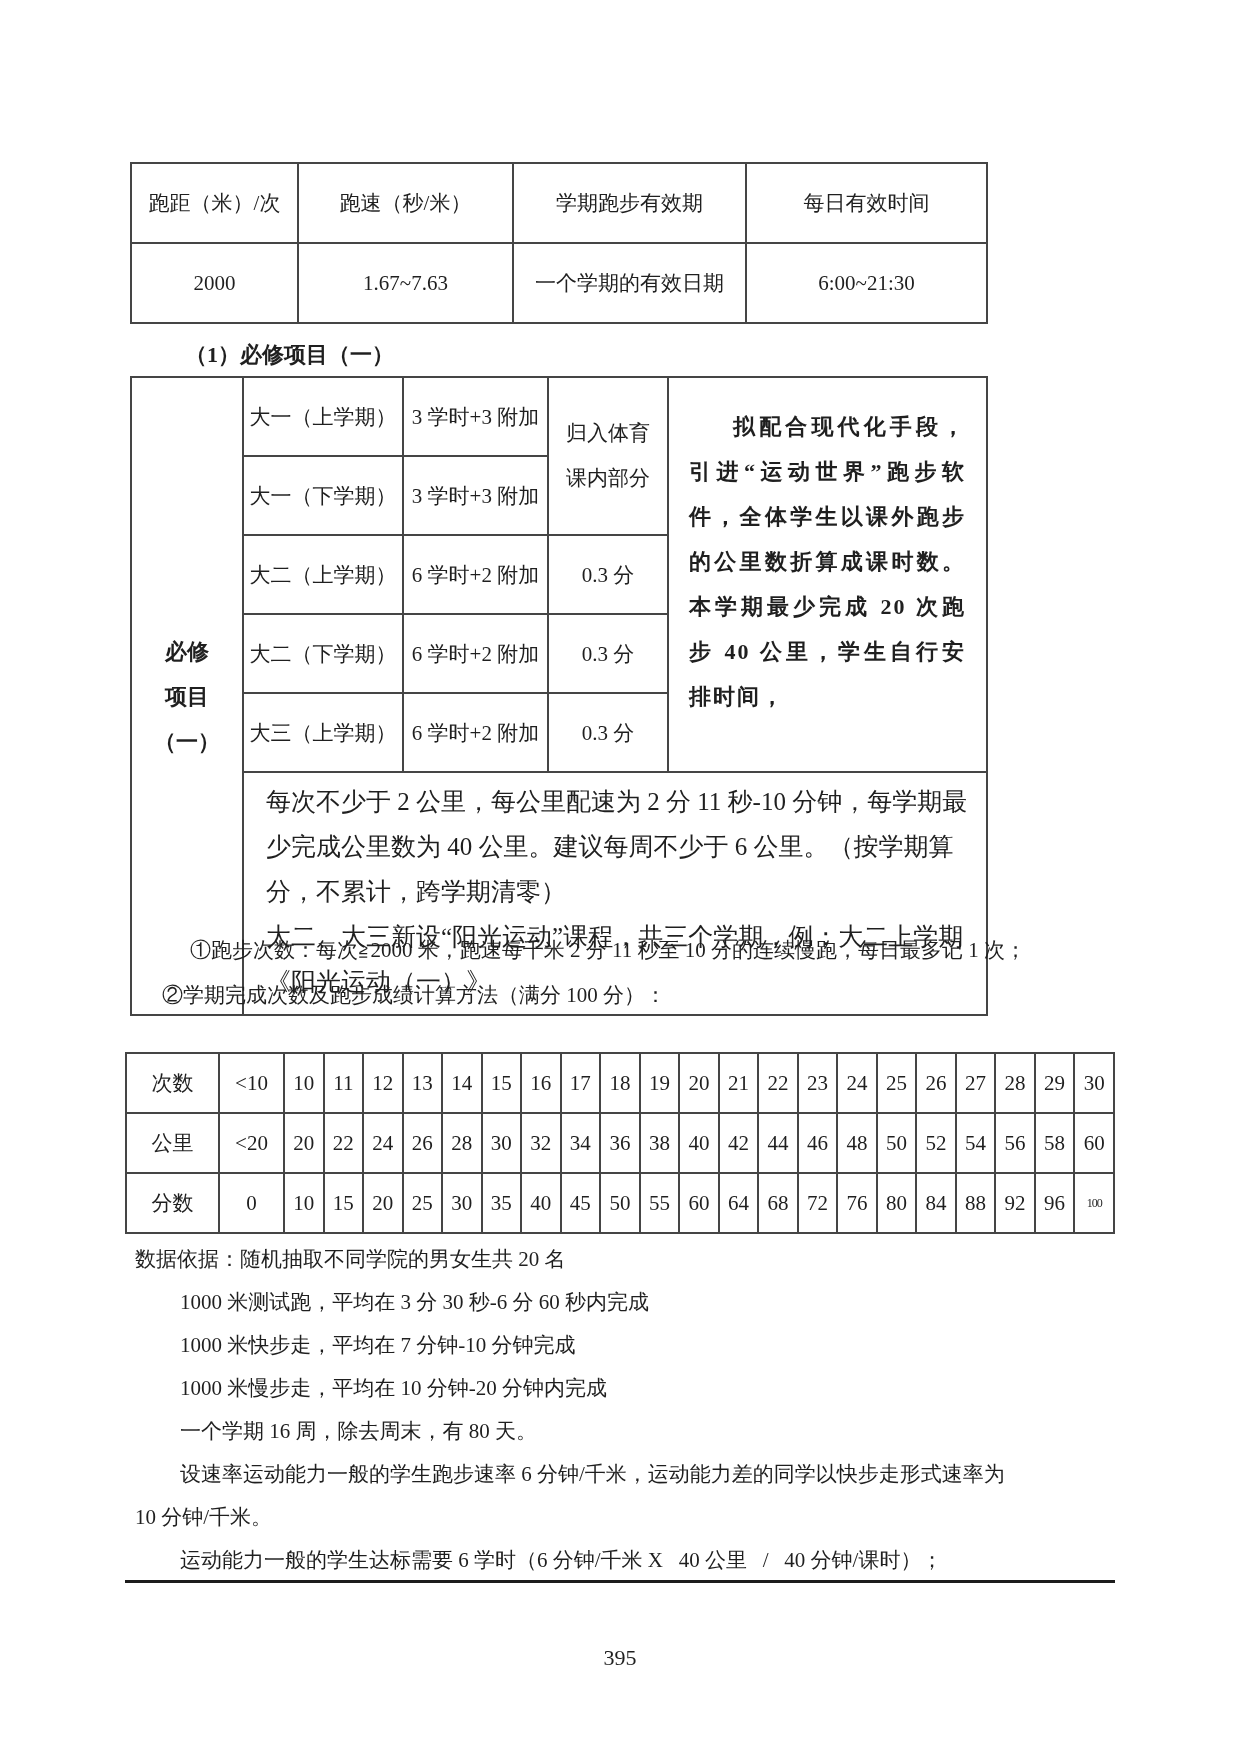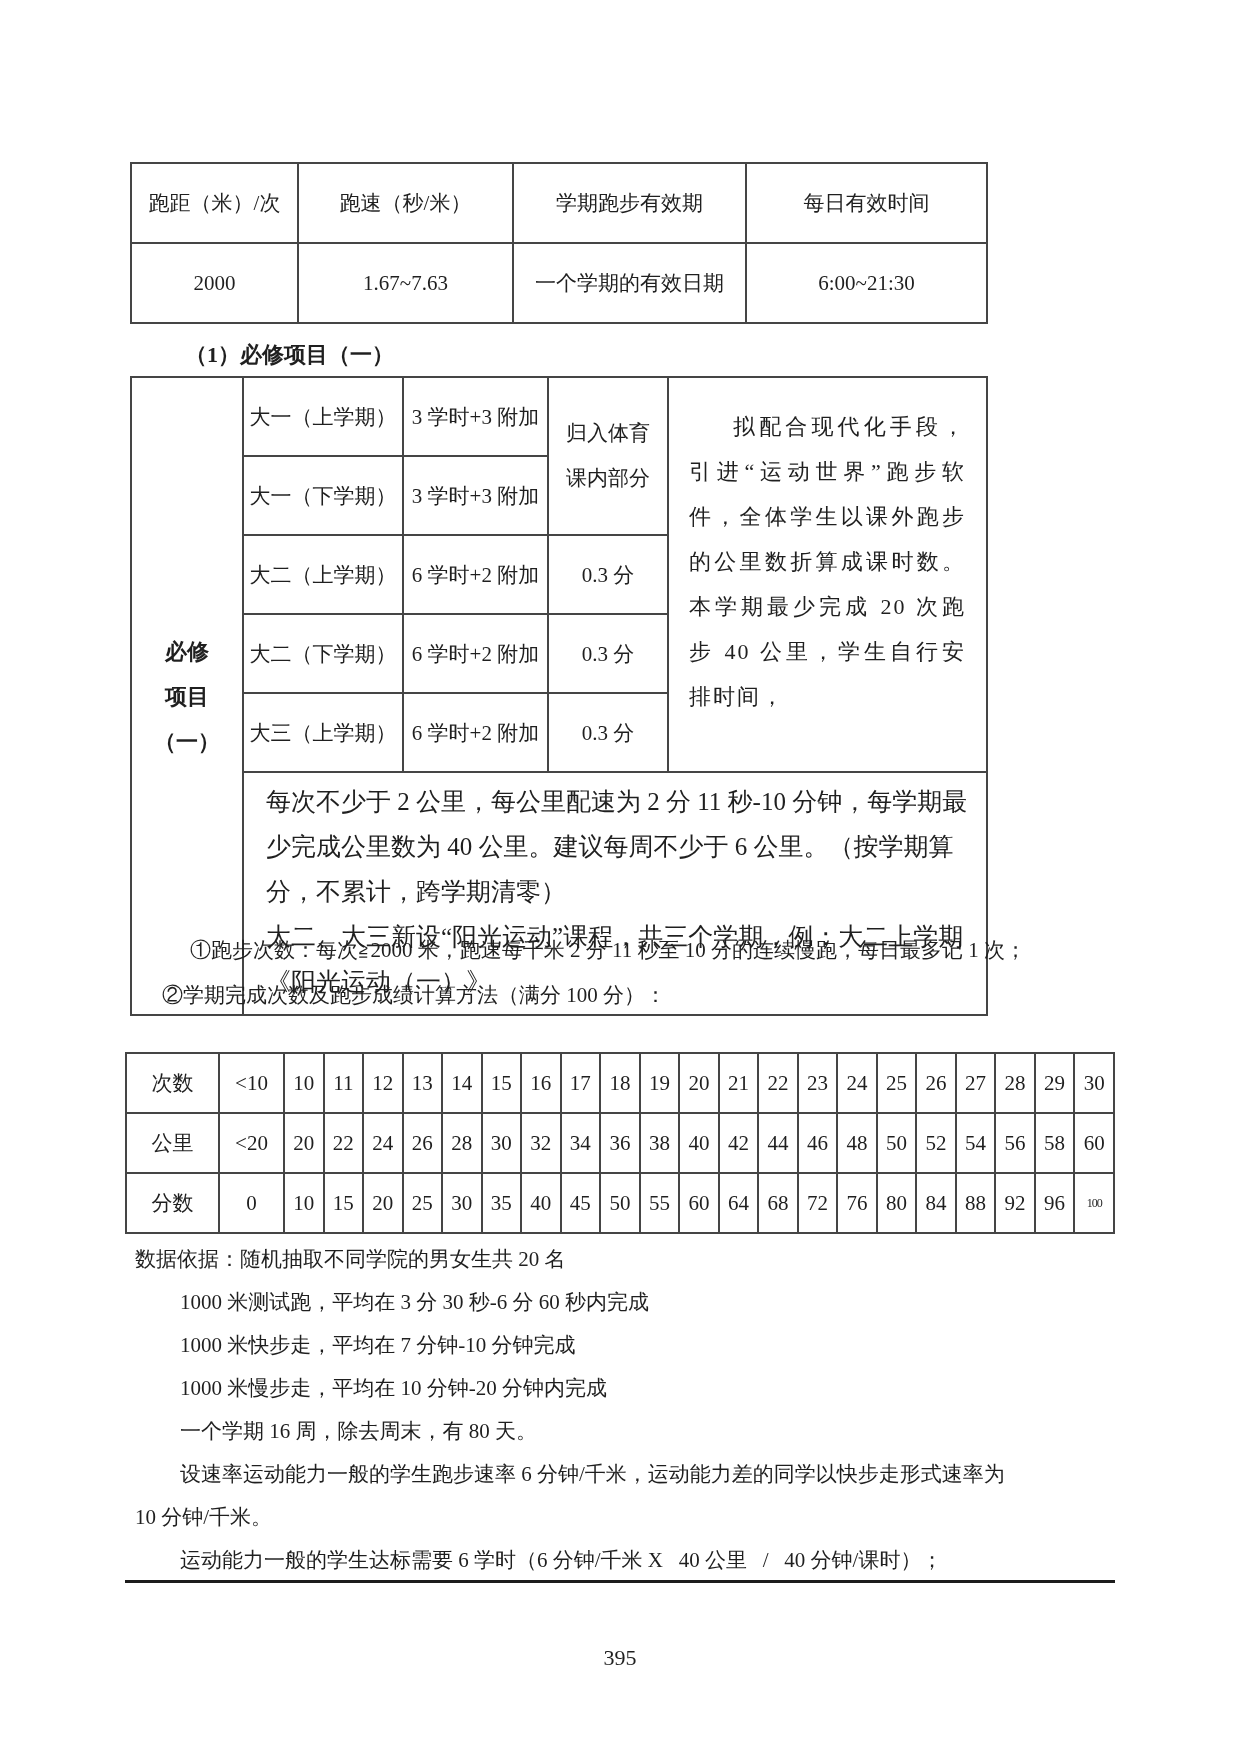--- a/index.html
+++ b/index.html
@@ -23,21 +23,21 @@
   
   .req-table { position:absolute; left:130px; top:376px; width:856px; }
   .req-table tr.sem-row { height:79px; }
   .req-table td.col1 { font-weight:bold; font-size:22px; }
   .req-table td.col1 div { line-height:45px; }
   .req-table td.sem, .req-table td.hours, .req-table td.score { font-size:21px;border-radius:7px; }
   .req-table td.merged-score { line-height:45px; padding:0 9px; font-size:21px; }
   .req-table td.desc-cell { vertical-align:top; padding:26px 20px 0 20px; }
   .req-table .desc {
     text-align:justify; text-indent:2em; line-height:45px;
-    letter-spacing:2px; font-size:22px;
+    letter-spacing:2px; font-size:22px;font-weight:bold;
   }
   .req-table td.footnote-cell { text-align:left; padding:6px 12px 10px 22px; }
   .req-table td.footnote-cell p { line-height:45px; font-size:25px; text-align:left; }
 
   
   .notes { position:absolute; left:130px; top:928px; width:990px; }
   .notes div { line-height:45px; white-space:pre-wrap; }
   .note-1 { padding-left:60px; }
   .note-1b { padding-left:105px; }
   .note-2 { padding-left:32px; }

